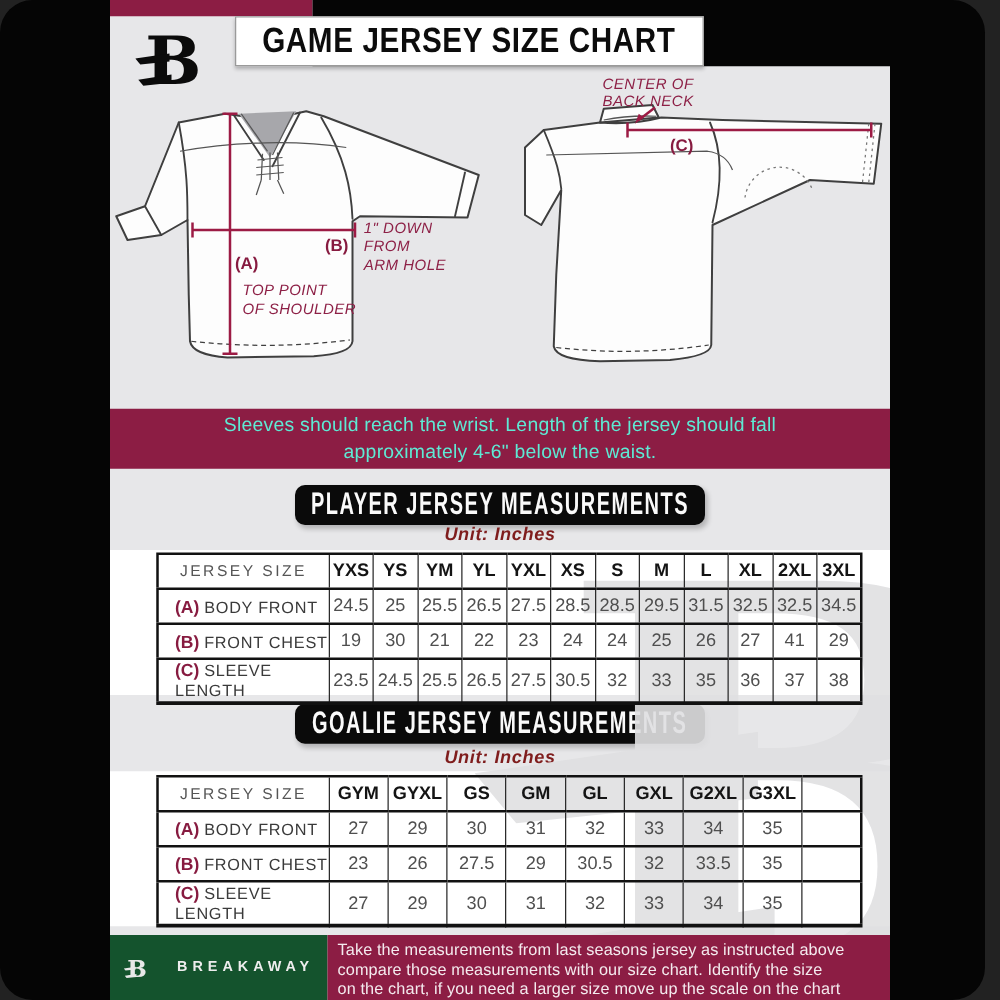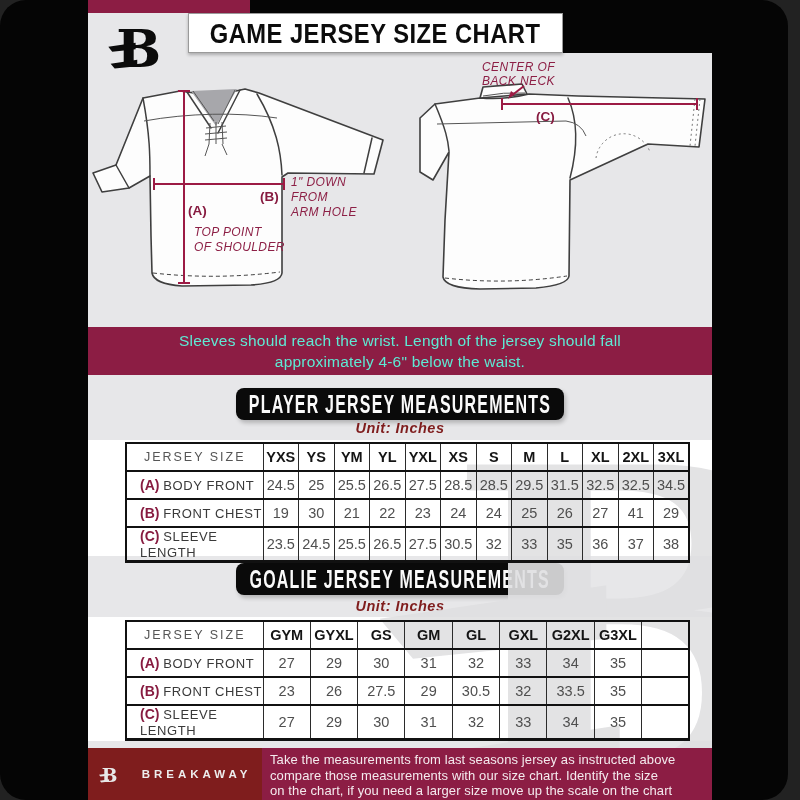--- a/index.html
+++ b/index.html
@@ -67,21 +67,21 @@
         padding:0;background:transparent;}
   .meas-table{border:2px solid #111;border-bottom:3px solid #111;}
   .meas-table th{font-weight:bold;font-size:14.5px;color:#141414;}
   .meas-table th.corner{font-weight:normal;font-size:12.5px;color:#555;letter-spacing:2px;}
   .meas-table td{font-size:14.5px;color:#4f4f4f;}
   .meas-table td.rowlabel{text-align:left;padding-left:13px;}
   .rkey{color:#871b40;font-weight:bold;font-size:14px;}
   .rname{color:#3a3a3a;font-size:13px;letter-spacing:.6px;}
 
   
-  .footer-black{position:absolute;left:0;top:748px;width:174px;height:52px;background:#7f1d1d;z-index:3;
+  .footer-black{position:absolute;left:0;top:748px;width:174px;height:52px;background:#14532d;z-index:3;
         display:flex;align-items:center;justify-content:center;gap:25px;}
   .footer-brand{color:#ededed;font-weight:bold;font-size:11.5px;letter-spacing:4px;white-space:nowrap;}
   .footer-maroon{position:absolute;left:174px;top:748px;width:450px;height:52px;background:#8c1d44;z-index:3;
         color:#f4eaee;padding:4px 0 0 8px;box-sizing:border-box;}
   .footer-maroon div{font-size:13px;line-height:15.5px;white-space:nowrap;letter-spacing:.1px;}
 </style>
 </head>
 <body>
 
 <svg width="0" height="0" style="position:absolute">

